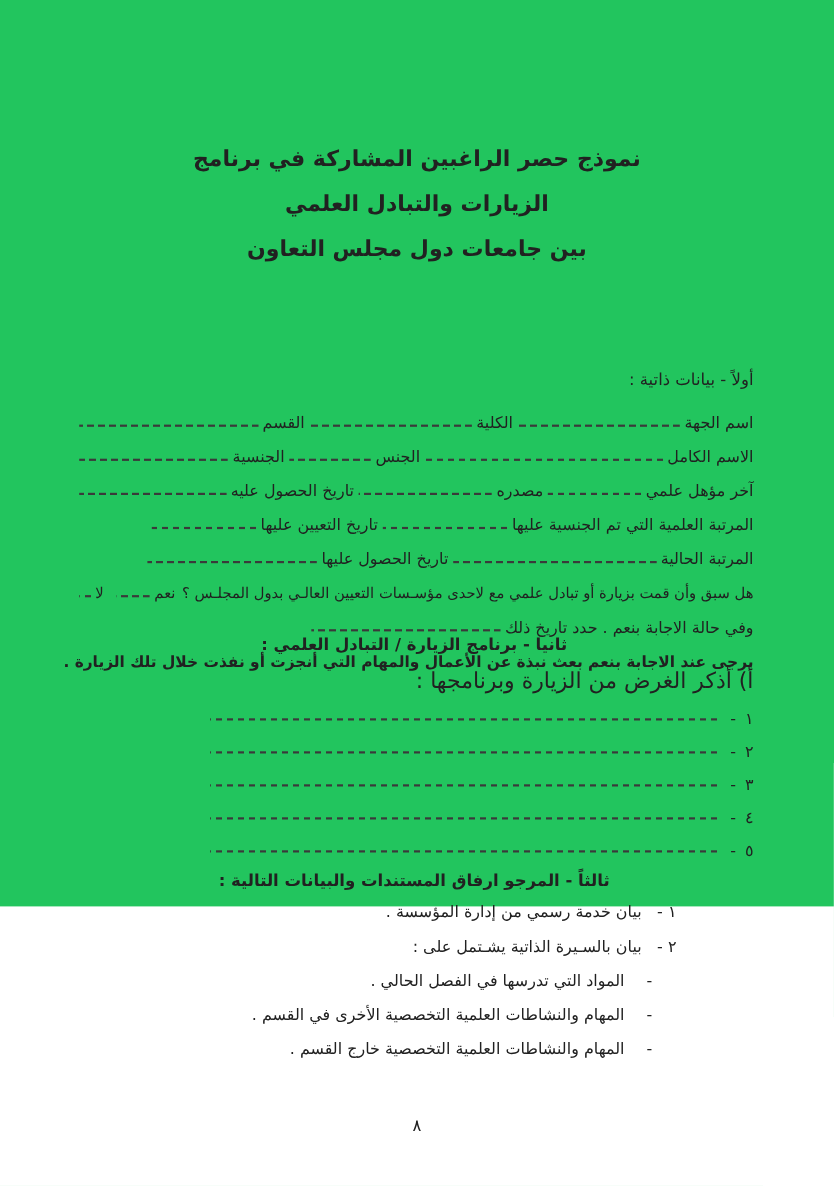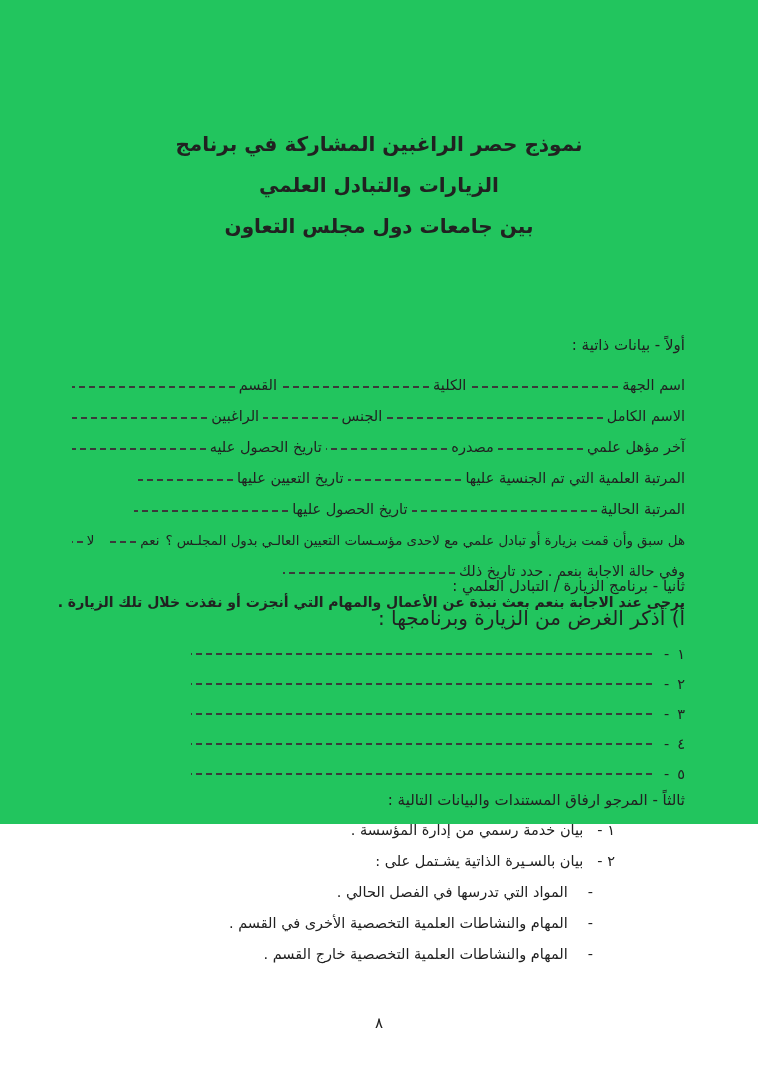--- a/index.html
+++ b/index.html
@@ -14,21 +14,21 @@
   .title-line{height:41px;line-height:41px;font-size:20px;}
   .title-sub{height:36px;line-height:36px;font-size:15px;}
   
   .col{position:absolute;right:73px;left:68px;}
   .frow{display:flex;align-items:flex-end;height:31px;font-size:14.5px;white-space:nowrap;}
   .frow .lbl{line-height:21px;flex:0 0 auto;}
   .fl{height:2px;background:repeating-linear-gradient(to left,#3a3a3a 0 6px,transparent 6px 10px);
       margin:0 4px 8px 4px;align-self:flex-end;}
   .grow{flex:1 1 0;min-width:0;}
   .sec-heading{font-size:15px;line-height:24px;}
-  .bold{font-weight:normal;}
+  .bold{font-weight:bold;text-align:center;}
   
   #sec1{top:294px;margin-top:39px;}
   #sec1 .sec-heading{height:32px;}
   .q{font-size:13.4px;}
   
   #sec2{top:574px;}
   #sec2 .sec-heading{height:32px;}
   #sec2 .sub{height:30px;font-size:20px;line-height:24px;}
   .numrow{padding-left:119px;height:30px;}
   .numrow .lbl{line-height:19px;margin-bottom:2px;}
@@ -64,21 +64,21 @@
       <span class="fl grow"></span>
       <span class="lbl">القسم</span>
       <span class="fl grow" style="flex:1.1 1 0;"></span>
     </div>
 
     <div class="frow">
       <span class="lbl">الاسم الكامل</span>
       <span class="fl grow" style="flex:1.6 1 0;"></span>
       <span class="lbl">الجنس</span>
       <span class="fl grow" style="flex:0.55 1 0;"></span>
-      <span class="lbl">الراغبين</span>
+      <span class="lbl">الجنسية</span>
       <span class="fl grow"></span>
     </div>
 
     <div class="frow">
       <span class="lbl">آخر مؤهل علمي</span>
       <span class="fl grow" style="flex:0.7 1 0;"></span>
       <span class="lbl">مصدره</span>
       <span class="fl grow"></span>
       <span class="lbl">تاريخ الحصول عليه</span>
       <span class="fl grow" style="flex:1.1 1 0;"></span>

